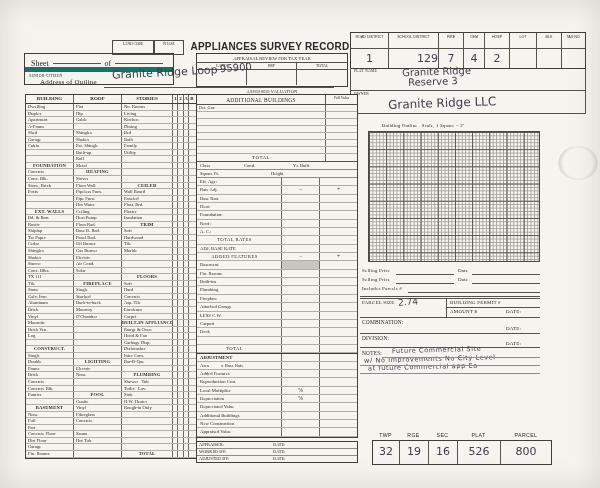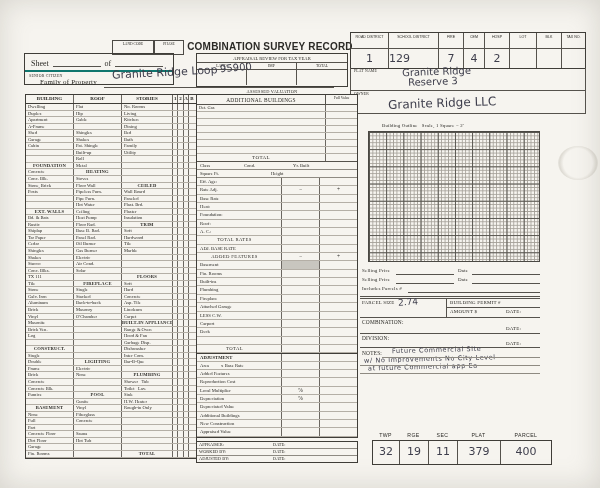--- a/index.html
+++ b/index.html
@@ -8,21 +8,21 @@
         font-family:"Liberation Serif",serif;color:#2b2a26;
         box-shadow:inset 0 0 28px rgba(120,115,105,.25);}
   .lbl{position:absolute;font-size:5px;letter-spacing:.2px;white-space:pre;}
   .rule{position:absolute;border-top:1px solid #55524c;height:0;}
   .vline{position:absolute;border-left:1px solid #55524c;width:0;}
   .hw{position:absolute;font-family:"DejaVu Sans",sans-serif;color:#3e3e4c;white-space:pre;}
 
   
   .smallbox{position:absolute;border:1px solid #4c4a45;font-size:3.6px;text-align:center;padding-top:1px;background:#f6f4ef;}
   .sheetbox{position:absolute;left:24px;top:53px;width:150px;height:32px;border:1.5px solid #3f3d38;}
-  .sheetrow{display:flex;height:18px;border-bottom:2px solid #0f766e;font-size:8px;padding:5px 6px 0 6px;text-align:right;}
+  .sheetrow{display:flex;height:18px;border-bottom:5px solid #0f766e;font-size:8px;padding:5px 6px 0 6px;text-align:right;}
   .sheetrow .ln{flex:1;border-bottom:1px solid #55524c;margin:0 4px 3px 4px;}
   .senior{font-size:3.8px;padding:2px 0 0 4px;letter-spacing:.3px;}
   .title{position:absolute;left:186px;top:41px;width:168px;text-align:center;
          font-family:"Liberation Sans",sans-serif;font-weight:bold;font-size:10px;letter-spacing:.2px;}
   .appbox{position:absolute;left:196px;top:53px;width:152px;height:34px;border:1.5px solid #3f3d38;}
   .appcap{font-size:4.6px;text-align:center;height:9px;border-bottom:1px solid #55524c;padding-top:2px;}
   .appcols{display:grid;grid-template-columns:1fr 1fr 1fr;height:7px;border-bottom:1px solid #55524c;}
   .appcols span{font-size:3.8px;text-align:center;border-right:1px solid #55524c;padding-top:1px;}
   .appcols span:last-child{border-right:none;}
   .appvals{display:grid;grid-template-columns:1fr 1fr 1fr;height:15px;}
@@ -111,58 +111,58 @@
   <div class="sheetbox">
     <div class="sheetrow">
       <span>Sheet</span>
       <span class="ln"></span>
       <span>of</span>
       <span class="ln"></span>
     </div>
     <div class="senior">SENIOR CITIZEN</div>
   </div>
 
-  <div class="title">COMBINATION SURVEY RECORD</div>
+  <div class="title">APPLIANCES SURVEY RECORD</div>
   <div class="appbox">
     <div class="appcap">APPRAISAL REVIEW FOR TAX YEAR</div>
     <div class="appcols">
 
     <span>LAND</span>
         <span>IMP</span>
         <span>TOTAL</span>
       </div>
     <div class="appvals">
       <span></span>
       <span></span>
       <span></span>
     </div>
   </div>
   <div class="hw" style="left:220px;top:62px;font-size:10px;transform:rotate(-5deg);">95900</div>
   <div class="lbl" style="left:196px;top:89px;width:152px;text-align:center;font-size:4.4px;">ASSESSED VALUATION</div>
 
-  <div class="lbl" style="left:40px;top:78px;font-size:7px;">Family of Property</div>
+  <div class="lbl" style="left:40px;top:78px;font-size:7px;">Address of Outline</div>
   <div class="rule" style="left:104px;top:87px;width:230px;"></div>
   <div class="hw" style="left:112px;top:66px;font-size:11px;transform:rotate(-3deg);">Granite Ridge Loop</div>
 
   <div class="dist">
     <div class="drow h">
 
     <span>ROAD DISTRICT</span>
         <span>SCHOOL DISTRICT</span>
         <span>FIRE</span>
         <span>CEM</span>
         <span>HOSP</span>
         <span>LOT</span>
         <span>BLK</span>
         <span>TAX NO.</span>
       </div>
     <div class="drow v">
 
     <span class="hwcell" style="font-family:'DejaVu Sans',sans-serif;font-size:11px;color:#3e3e4c;text-align:center;padding-top:3px;">1</span>
-        <span class="hwcell" style="font-family:'DejaVu Sans',sans-serif;font-size:11px;color:#3e3e4c;text-align:left;padding-top:3px;">129</span>
+        <span class="hwcell" style="font-family:'DejaVu Sans',sans-serif;font-size:11px;color:#3e3e4c;text-align:right;padding-top:3px;">129</span>
         <span class="hwcell" style="font-family:'DejaVu Sans',sans-serif;font-size:11px;color:#3e3e4c;text-align:center;padding-top:3px;">7</span>
         <span class="hwcell" style="font-family:'DejaVu Sans',sans-serif;font-size:11px;color:#3e3e4c;text-align:center;padding-top:3px;">4</span>
         <span class="hwcell" style="font-family:'DejaVu Sans',sans-serif;font-size:11px;color:#3e3e4c;text-align:center;padding-top:3px;">2</span>
         <span class="hwcell" style="font-family:'DejaVu Sans',sans-serif;font-size:11px;color:#3e3e4c;text-align:center;padding-top:3px;"></span>
         <span class="hwcell" style="font-family:'DejaVu Sans',sans-serif;font-size:11px;color:#3e3e4c;text-align:center;padding-top:3px;"></span>
         <span class="hwcell" style="font-family:'DejaVu Sans',sans-serif;font-size:11px;color:#3e3e4c;text-align:center;padding-top:3px;"></span>
       </div>
   </div>
 
   <div class="lbl" style="left:354px;top:69px;font-size:3.8px;">PLAT NAME</div>
@@ -1045,20 +1045,20 @@
     <span>TWP</span>
         <span>RGE</span>
         <span>SEC</span>
         <span>PLAT</span>
         <span>PARCEL</span>
       </div>
     <div class="twpv">
 
     <span>32</span>
         <span>19</span>
-        <span>11</span>
-        <span>379</span>
-        <span>400</span>
+        <span>16</span>
+        <span>526</span>
+        <span>800</span>
       </div>
   </div>
 
   <div class="stain"></div>
 </div>
 
 </body></html>

